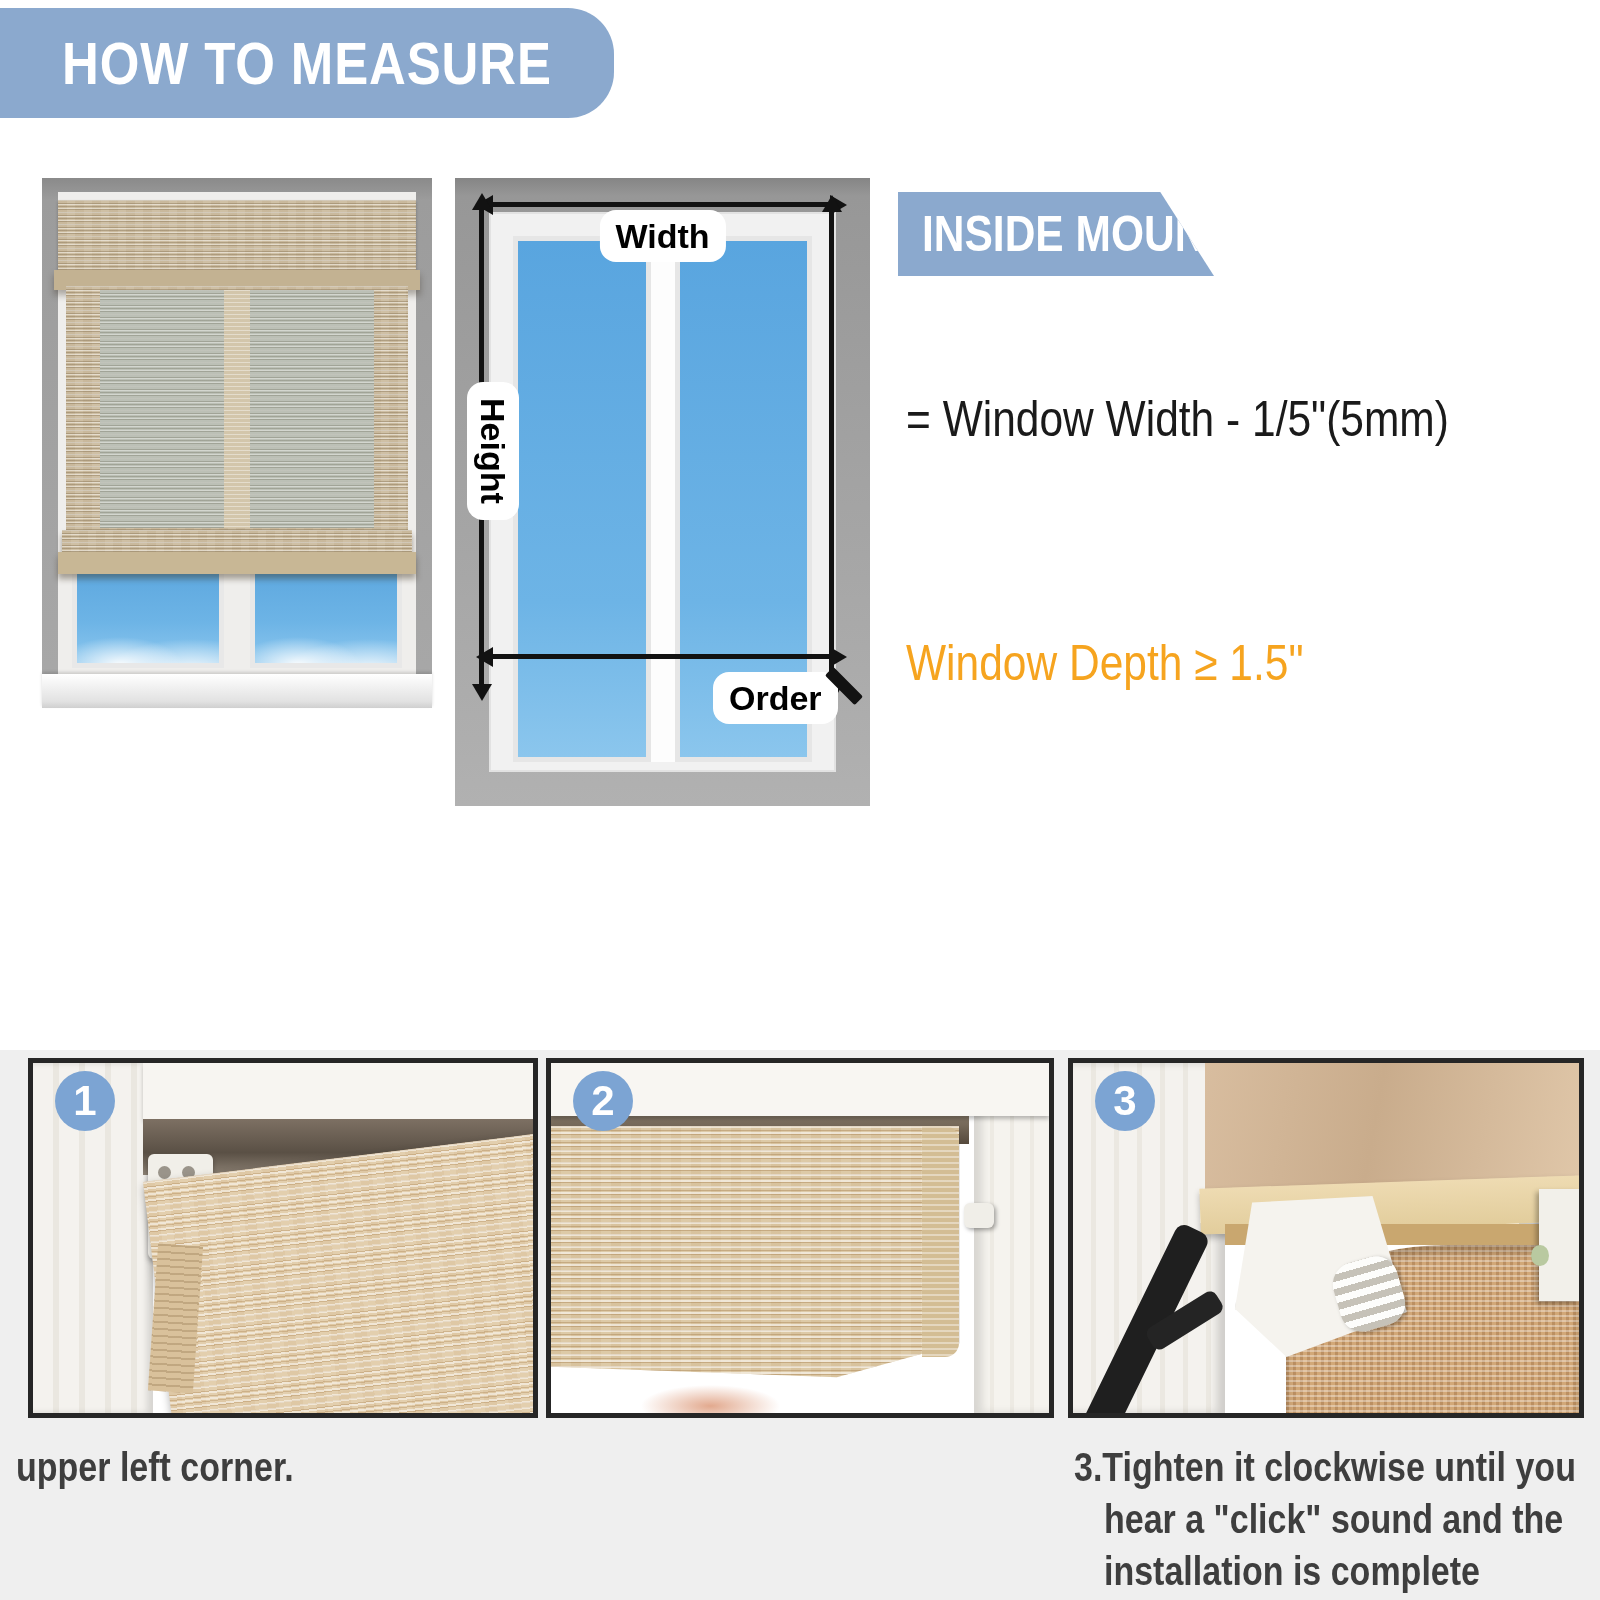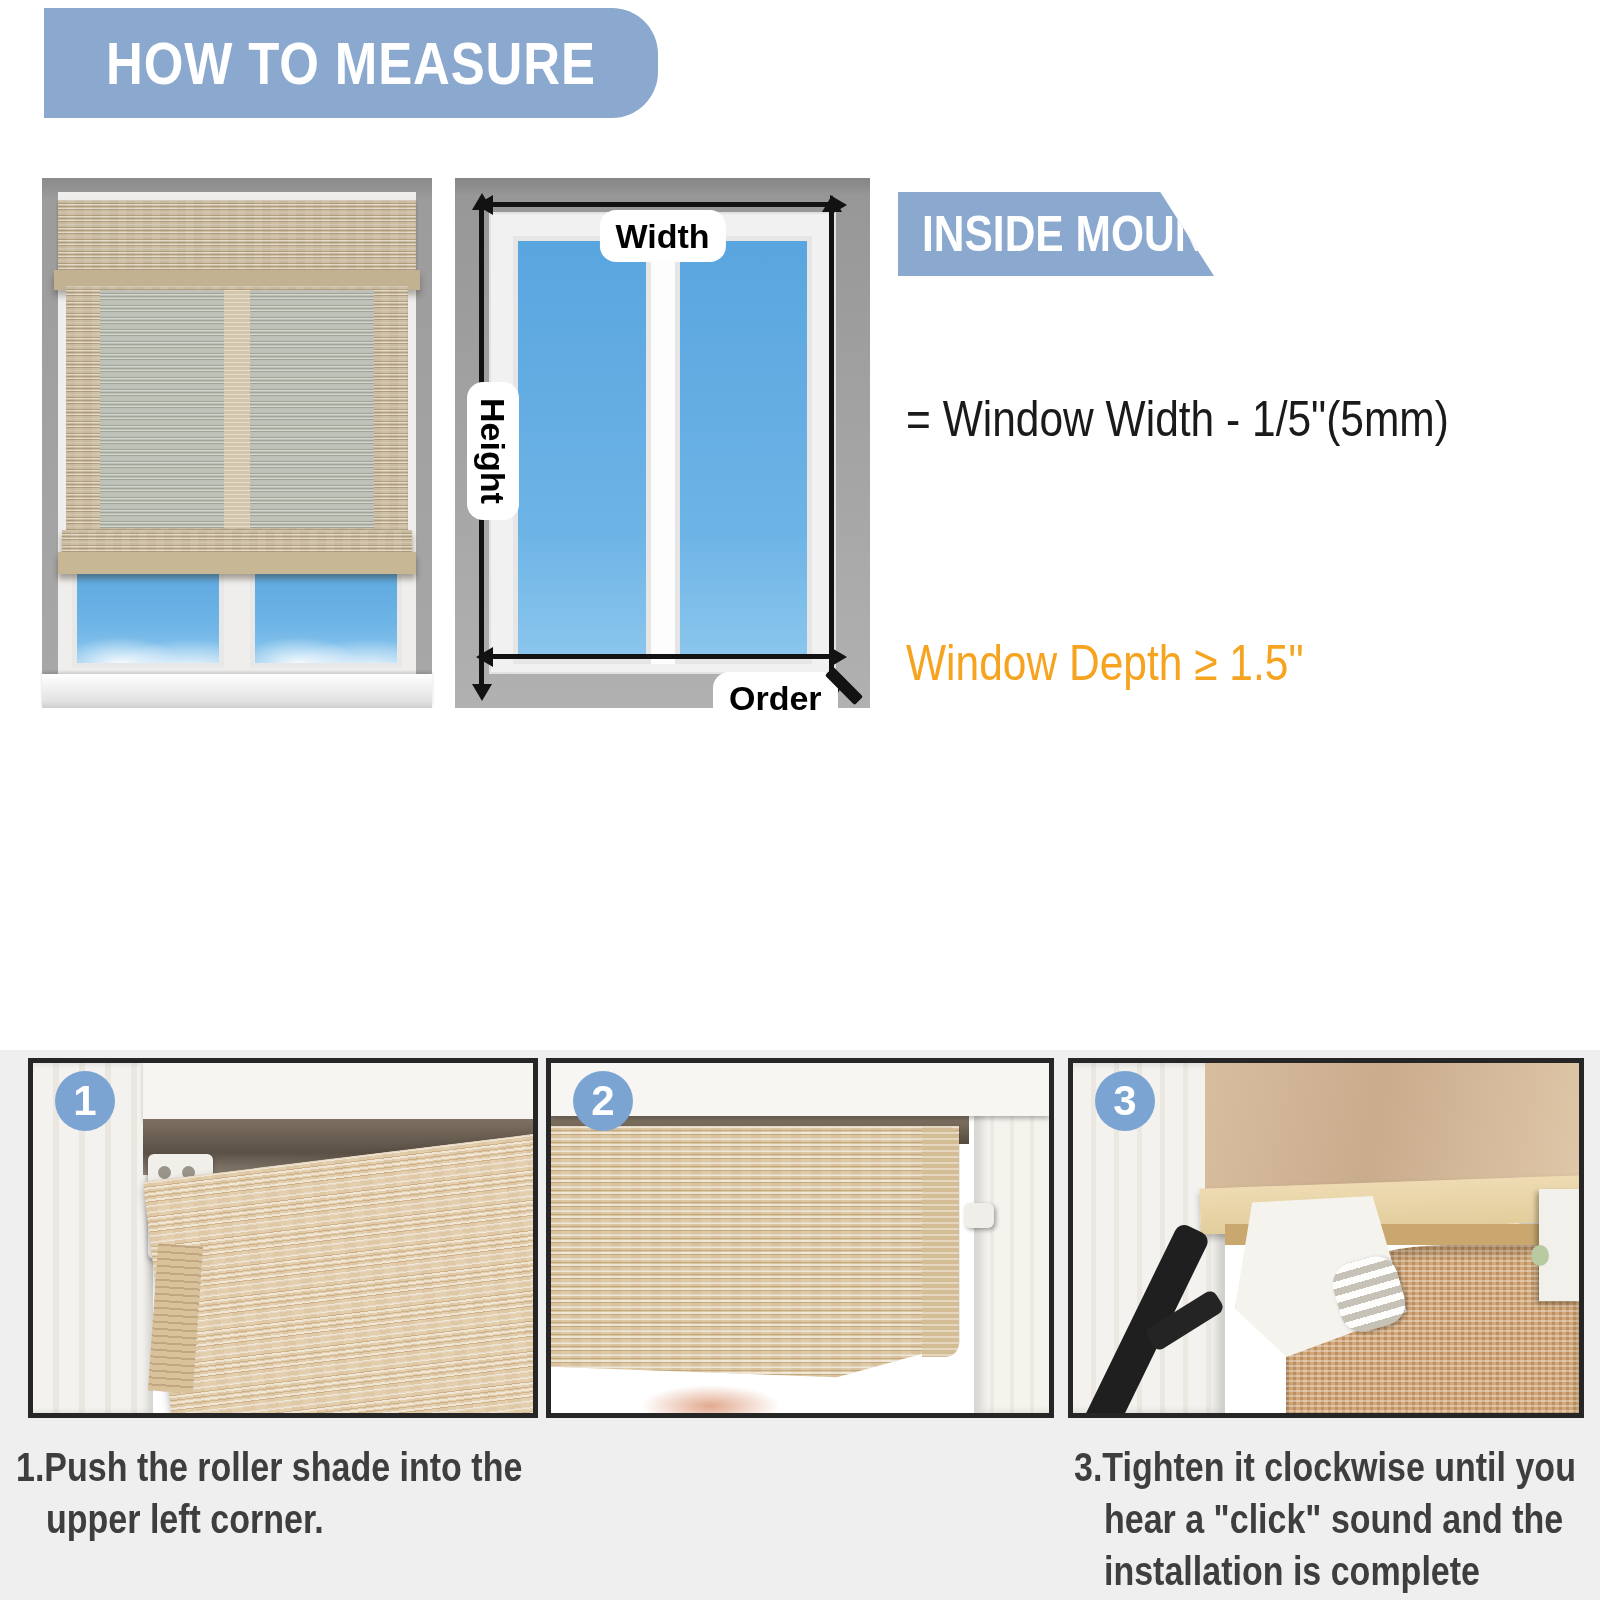--- a/index.html
+++ b/index.html
@@ -5,21 +5,21 @@
   * { margin:0; padding:0; box-sizing:border-box; }
   html,body { background:#fff; font-family:"Liberation Sans", sans-serif; }
   .canvas { position:relative; width:1600px; height:1600px; background:#fff; overflow:hidden; }
 
   .cond { display:inline-block; transform:scaleX(.85); transform-origin:0 50%; white-space:nowrap; }
   .cond-c { display:inline-block; transform:scaleX(.85); transform-origin:50% 50%; white-space:nowrap; }
 
   
   .how-banner { position:absolute; left:0; top:8px; width:614px; height:110px;
     background:#8BA9CE; border-radius:0 46px 46px 0; display:flex; align-items:center;
-    padding-left:62px;margin-left:44px; }
+    padding-left:62px; }
   .how-banner .txt { color:#fff; font-size:60px; font-weight:bold; letter-spacing:1px; }
 
   
   .win-photo { position:absolute; left:42px; top:178px; width:390px; height:530px;
     background:linear-gradient(180deg,#8a8a8a 0,#9c9c9c 22px,#a8a8a8 100%); }
   .win-photo .wframe { position:absolute; left:16px; right:16px; top:14px; bottom:30px; background:#efeeec; }
   .win-sill { position:absolute; left:0; right:0; bottom:0; height:34px;
     background:linear-gradient(180deg,#ffffff, #e2e2e2 80%, #cfcfcf); box-shadow:0 -2px 3px rgba(0,0,0,.15); }
   .sky-pane { position:absolute; top:378px; bottom:40px; background:
       radial-gradient(90px 40px at 30% 102%, rgba(255,255,255,.95), rgba(255,255,255,0) 70%),
@@ -45,21 +45,21 @@
       repeating-linear-gradient(180deg, rgba(90,90,70,.28) 0 1px, rgba(90,90,70,0) 1px 3px); }
   .sheer-mullion { position:absolute; left:50%; top:0; bottom:0; width:26px; transform:translateX(-50%);
     background-color:#d3c6ab; background-image:
       repeating-linear-gradient(180deg, rgba(255,255,255,.4) 0 1px, rgba(255,255,255,0) 1px 4px); }
   .fold { position:absolute; left:20px; right:20px; height:22px;
     box-shadow:0 5px 6px rgba(50,38,18,.4); }
   .fold.f1 { top:352px; }
   .fold.f2 { top:374px; left:16px; right:16px; background-color:#c8b795; }
 
   
-  .diagram { position:absolute; left:455px; top:178px; width:415px; height:530px;
+  .diagram { position:absolute; left:455px; top:178px; width:415px; height:628px;
     background:linear-gradient(180deg,#858585 0,#979797 18px,#a6a6a6 60%,#b1b1b1 100%); }
   .dg-white { position:absolute; left:34px; right:34px; top:34px; bottom:34px; background:#f1f1f1;
     box-shadow:inset 0 0 0 2px #e2e2e2; }
   .dg-glass { position:absolute; left:24px; right:24px; top:24px; bottom:10px; background:#fdfdfd; }
   .dg-pane { position:absolute; top:0; bottom:0; width:calc(50% - 12px); border:5px solid #e6e6e6;
     background:
       radial-gradient(110px 50px at 20% 108%, rgba(255,255,255,.9), rgba(255,255,255,0) 70%),
       radial-gradient(120px 44px at 85% 110%, rgba(255,255,255,.85), rgba(255,255,255,0) 70%),
       linear-gradient(180deg,#59a5df 0%, #6db4e6 70%, #8bc6ed 100%); }
   .dg-pane.left { left:0; }
@@ -274,21 +274,20 @@
     <div class="p3-bracket"></div>
     <div class="p3-screw"></div>
     <div class="p3-wrench1"></div>
     <div class="p3-wrench2"></div>
     <div class="p3-rbracket"></div>
     <div class="p3-greenscrew"></div>
     <div class="badge">3</div>
   </div>
 
   <div class="caption" style="left:16px;">
-    <span class="ln"><span class="cond">1.Push the roller shade into the</span></span>
     <span class="ln"><span class="cond">upper left corner.</span></span>
   </div>
   <div class="caption" style="left:1074px;">
     <span class="ln"><span class="cond">3.Tighten it clockwise until you</span></span>
     <span class="ln"><span class="cond">hear a "click" sound and the</span></span>
     <span class="ln"><span class="cond">installation is complete</span></span>
   </div>
 
 </div>
 

